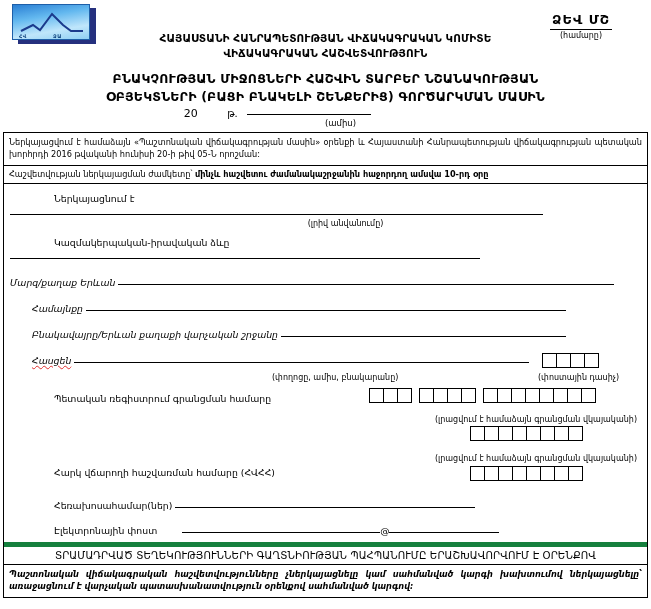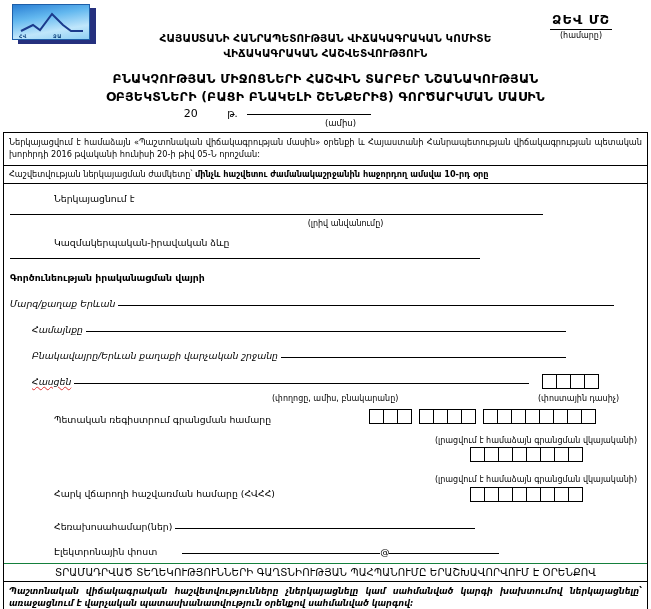--- a/index.html
+++ b/index.html
@@ -204,21 +204,21 @@
   }
   .boxes span:first-child { margin-left: 0; }
   .grp { display: inline-block; margin-left: 7px; }
   .grp:first-child { margin-left: 0; }
 
   .notice {
     text-align: center;
     font-size: 10.2px;
     padding: 3px 4px 3px 4px;
     letter-spacing: 0.1px;
-    border-top: 1px solid #15803d;
+    border-top: 5px solid #15803d;
     border-bottom: 1px solid #000;
   }
   .warn {
     font-size: 8.2px;
     font-style: italic;
     font-weight: bold;
     line-height: 1.5;
     text-align: justify;
     padding: 3px 5px 4px 5px;
   }
@@ -278,23 +278,20 @@
       <span class="lbl-n">Ներկայացնում է</span>
       <span class="fill" style="width:533px;"></span>
     </div>
     <div class="cap" style="margin:1px 0 0 40px;">(լրիվ անվանումը)</div>
 
     <div class="row" style="padding-top:9px;">
       <span class="lbl-n">Կազմակերպական-իրավական ձևը</span>
       <span class="fill" style="width:470px;"></span>
     </div>
 
-    <div class="row" style="padding-top:10px;">
-      <span class="lbl-b">Գործունեության իրականացման վայրի</span>
-    </div>
 
     <div class="row" style="padding-top:12px;">
       <span class="lbl-i">Մարզ/քաղաք Երևան</span>
       <span class="fill" style="width:496px;"></span>
     </div>
 
     <div class="row" style="padding-top:12px; padding-left:28px;">
       <span class="lbl-i">Համայնքը</span>
       <span class="fill" style="width:480px;"></span>
     </div>

